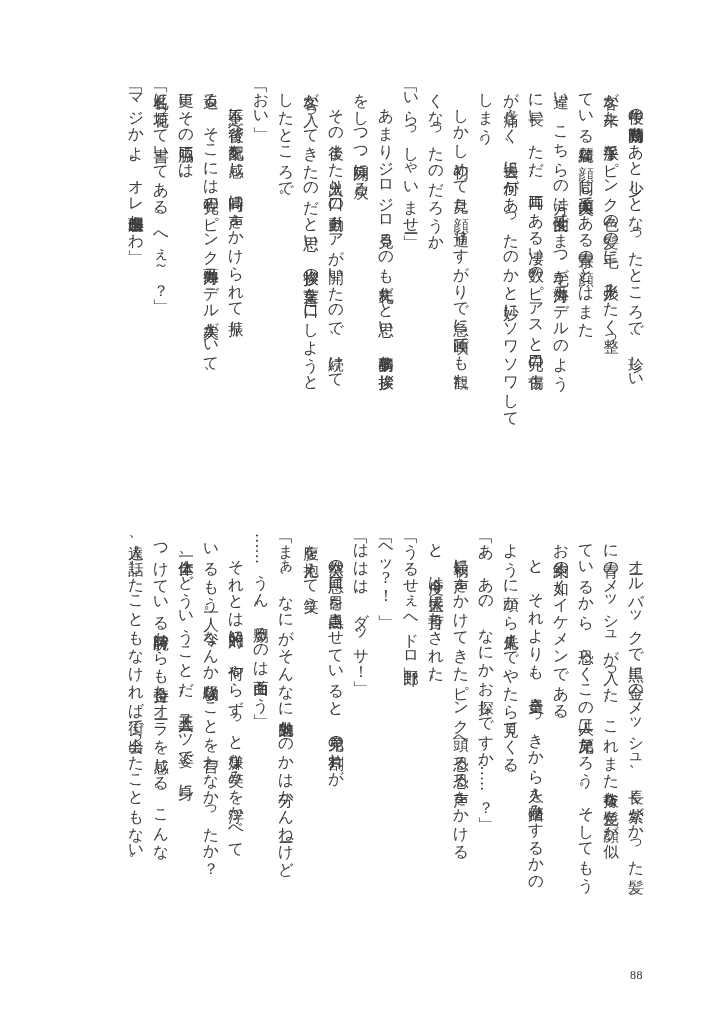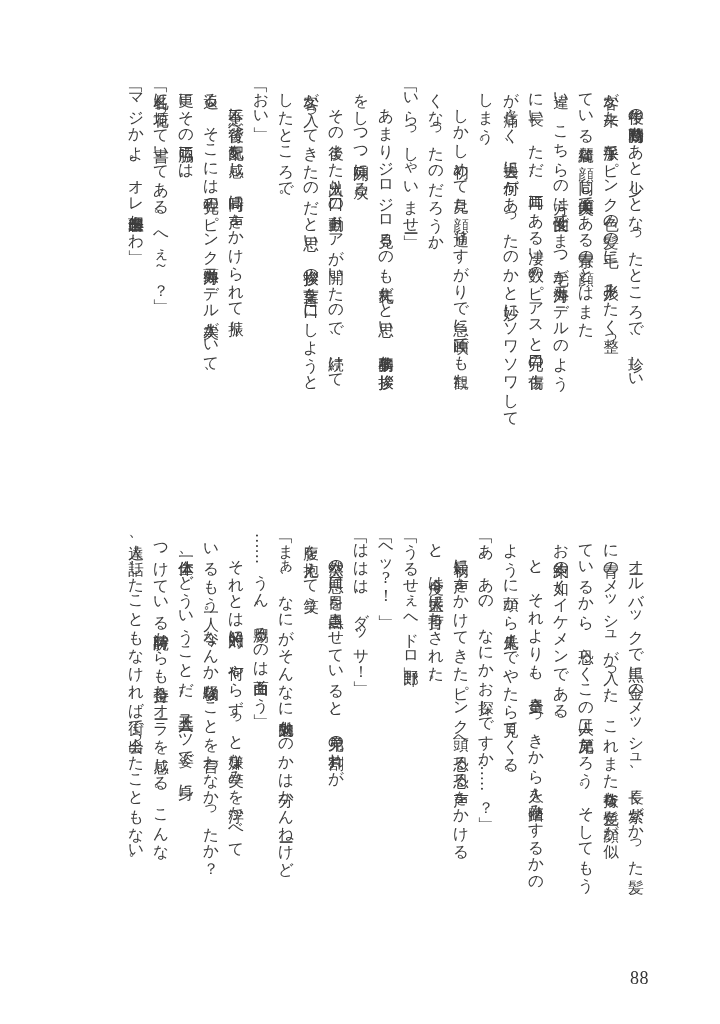--- a/index.html
+++ b/index.html
@@ -42,21 +42,21 @@
       width: 25px;
     }
     .col.upright {
       text-orientation: upright;
     }
     .page-number {
       position: absolute;
       left: 630px;
       top: 968px;
       font-family: "Liberation Serif", "DejaVu Serif", serif;
-      font-size: 18px;
+      font-size: 12px;
       color: #333333;
       letter-spacing: 0.5px;
     }
   </style>
 </head>
 <body>
 
 <div class="page">
 
   <div class="text-block top">

